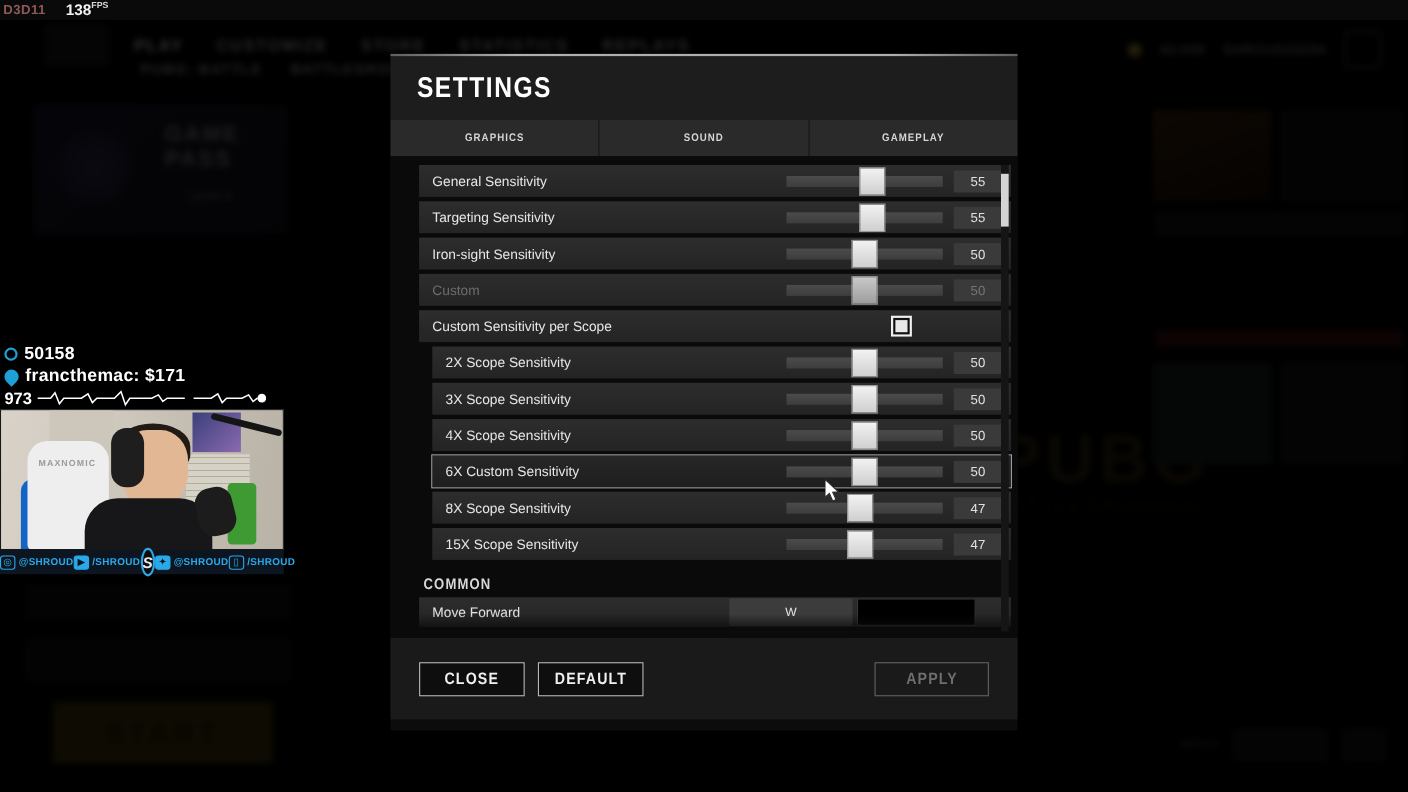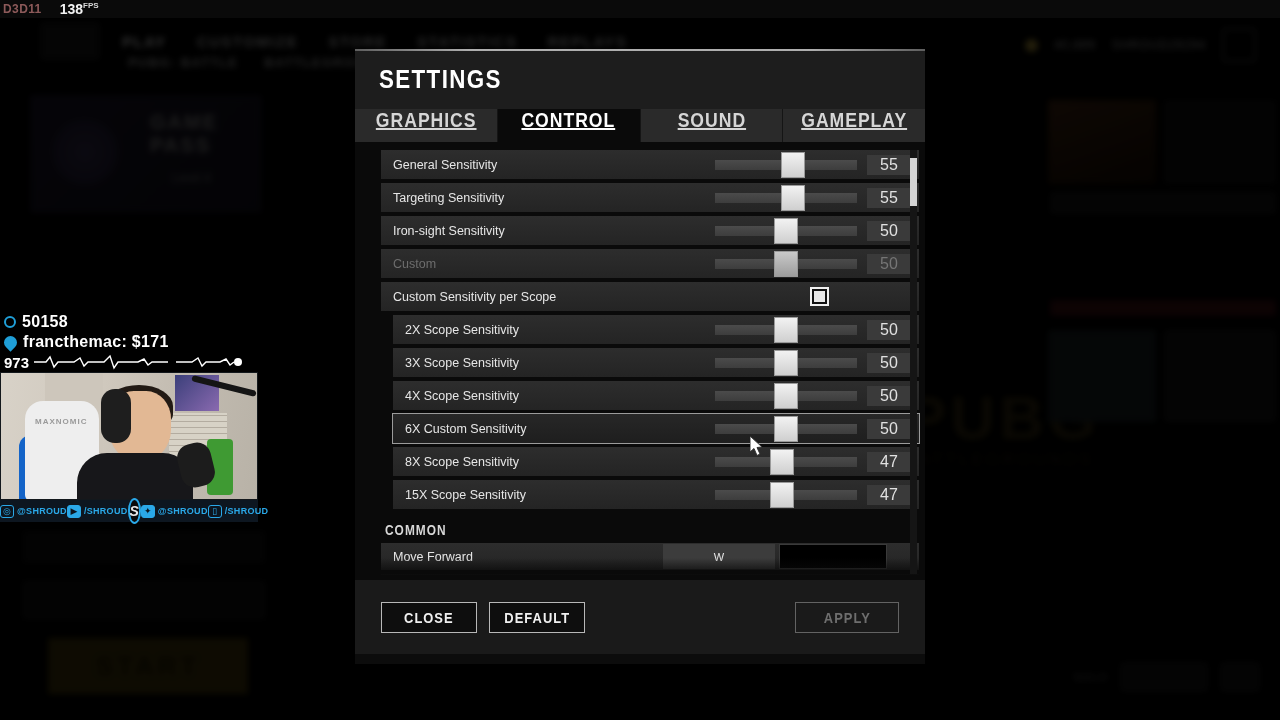--- a/index.html
+++ b/index.html
@@ -128,23 +128,23 @@
   
   .modal { position: absolute; left: 355px; top: 49px; width: 570px; height: 615px;
            background: #0c0c0c; z-index: 60; }
   .modal-topline { position: absolute; left: 0; top: 0; width: 100%; height: 2px;
                    background: linear-gradient(90deg,#6a6a6a,#c8c8c8 20%,#c8c8c8 80%,#6a6a6a); opacity: .85; }
   .modal-head { height: 60px; background: #1d1d1d; display: flex; align-items: center; padding-left: 24px; }
   .modal-title { color: #fff; font-size: 26px; font-weight: bold; letter-spacing: 1.6px;
                  transform: scaleX(.86); transform-origin: left center; }
 
   .tabs { display: flex; height: 33px; }
-  .tab { flex: 1; display: flex; justify-content: center;
-         background: #2a2a2a; color: #d6d6d6; font-size: 20px; font-weight: bold;
-         letter-spacing: 1.1px; border-right: 1px solid #151515; cursor: pointer; text-decoration: underline; }
+  .tab { flex: 1; display: flex; align-items: center; justify-content: center;
+         background: #2a2a2a; color: #d6d6d6; font-size: 10px; font-weight: bold;
+         letter-spacing: 1.1px; border-right: 1px solid #151515; cursor: pointer; }
   .tab span { transform: scaleX(.88); display: inline-block; }
   .tab:last-child { border-right: none; }
   .tab.active { background: #0a0a0a; color: #fff; }
 
   .body-wrap { position: relative; height: 438px; background: #0a0a0a; padding: 8px 0 0 0; }
   .scrollpane { position: relative; height: 430px; overflow: hidden; padding: 0 6px 0 26px; }
 
   .row { display: flex; align-items: center; height: 29px; margin-bottom: 4px;
          background: linear-gradient(180deg,#2d2d2d,#242424); }
   .row.sub { margin-left: 12px; }
@@ -152,21 +152,21 @@
   .row-label { flex: 1; color: #e6e6e6; font-size: 12.5px; padding-left: 12px; }
   .row.dis .row-label { color: #6d6d6d; }
 
   .slider { width: 142px; height: 10px; background: linear-gradient(180deg,#4b4b4b,#3d3d3d);
             position: relative; margin-right: 10px; }
   .knob { position: absolute; top: -8px; width: 24px; height: 26px;
           background: linear-gradient(180deg,#f2f2f2,#cfcfcf); border: 1px solid #9a9a9a; }
   .row.dis .knob { background: linear-gradient(180deg,#c9c9c9,#9d9d9d); }
 
   .valbox { width: 44px; height: 20px; background: #3a3a3a; color: #e0e0e0;
-            font-size: 16px; display: flex; align-items: center; justify-content: center;
+            font-size: 12px; display: flex; align-items: center; justify-content: center;
             margin-right: 8px; }
   .row.dis .valbox { color: #757575; }
 
   .cbwrap { width: 200px; display: flex; justify-content: center; }
   .cb { width: 19px; height: 19px; border: 2px solid #f0f0f0; background: #111;
         display: flex; align-items: center; justify-content: center; }
   .cb i { width: 11px; height: 11px; background: #e8e8e8; display: block; }
 
   .section-head { color: #d8d8d8; font-size: 14px; font-weight: bold; letter-spacing: 1.2px;
                   padding: 9px 0 5px 4px; }
@@ -322,23 +322,20 @@
     <div class="modal-topline"></div>
 
     <div class="modal-head">
       <div class="modal-title">SETTINGS</div>
     </div>
 
     <div class="tabs">
       <div class="tab">
           <span>GRAPHICS</span>
         </div>
-      <div class="tab active">
-          <span>CONTROL</span>
-        </div>
       <div class="tab">
           <span>SOUND</span>
         </div>
       <div class="tab">
           <span>GAMEPLAY</span>
         </div>
     </div>
 
     <div class="body-wrap">
       <div class="scrollpane" id="scrollpane">

